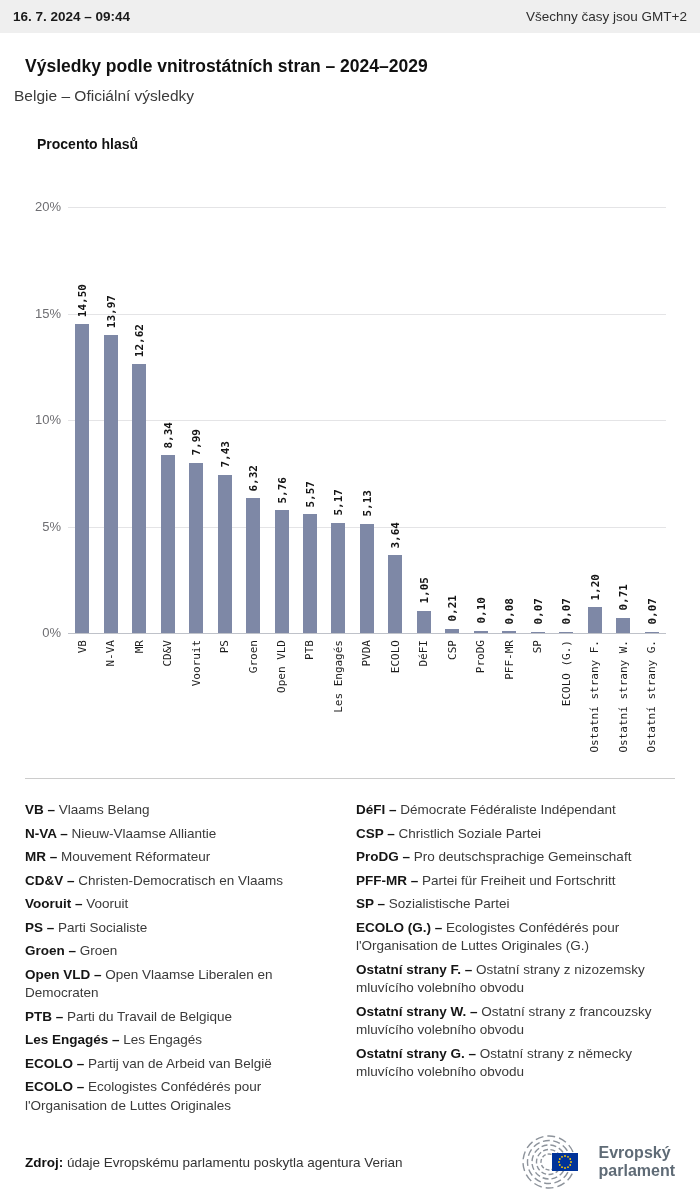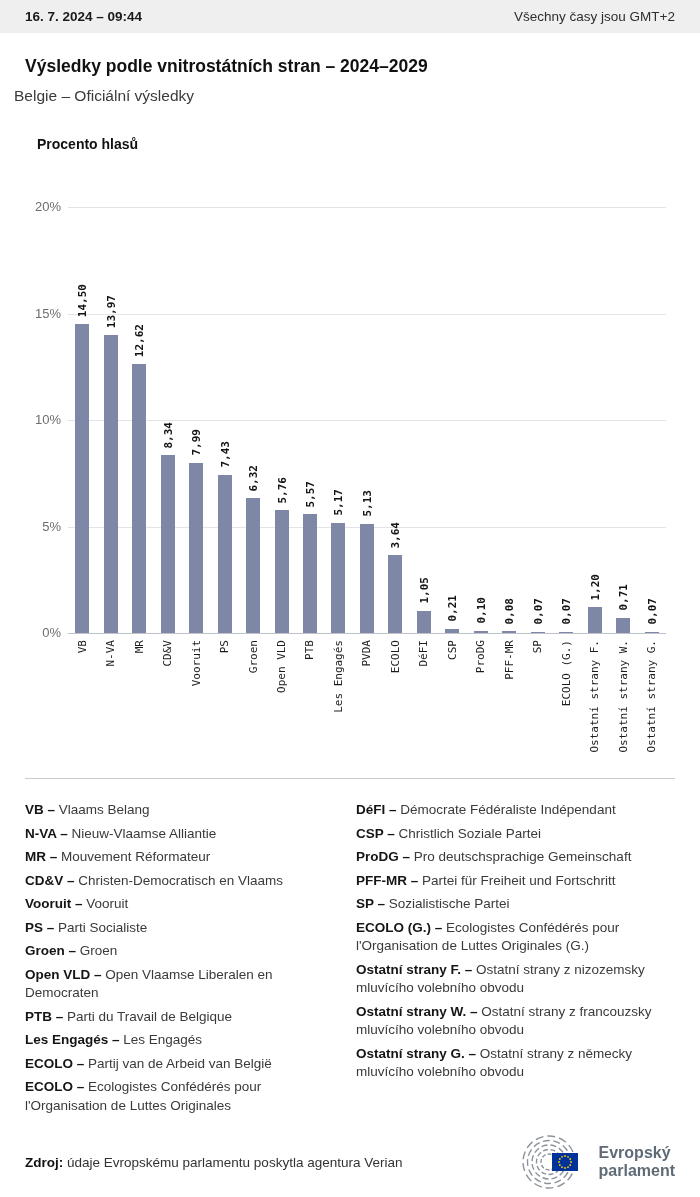--- a/index.html
+++ b/index.html
@@ -6,21 +6,21 @@
   .page {
     position:relative; width:700px; height:1197px; margin:0 auto;
     background:#ffffff; overflow:hidden;
     font-family:"Liberation Sans", sans-serif; color:#1a1a1a;
   }
 
   
   .topbar {
     height:33px; background:#efefef;
     display:flex; justify-content:space-between; align-items:center;
-    padding:0 25px; font-size:13.5px;
+    padding:0 13px; font-size:13.5px;
   }
   .topbar-date { font-weight:700; color:#1a1a1a; }
   .topbar-tz { font-weight:400; color:#2e2e2e; }
 
   
   .page-title { margin:23px 25px 0; font-size:17.5px; font-weight:700; color:#111; }
   .page-subtitle { margin:10px 14px 0; font-size:15.5px; font-weight:400; color:#3a3a3a; }
 
   
   .chart-section { margin:0 25px; }

